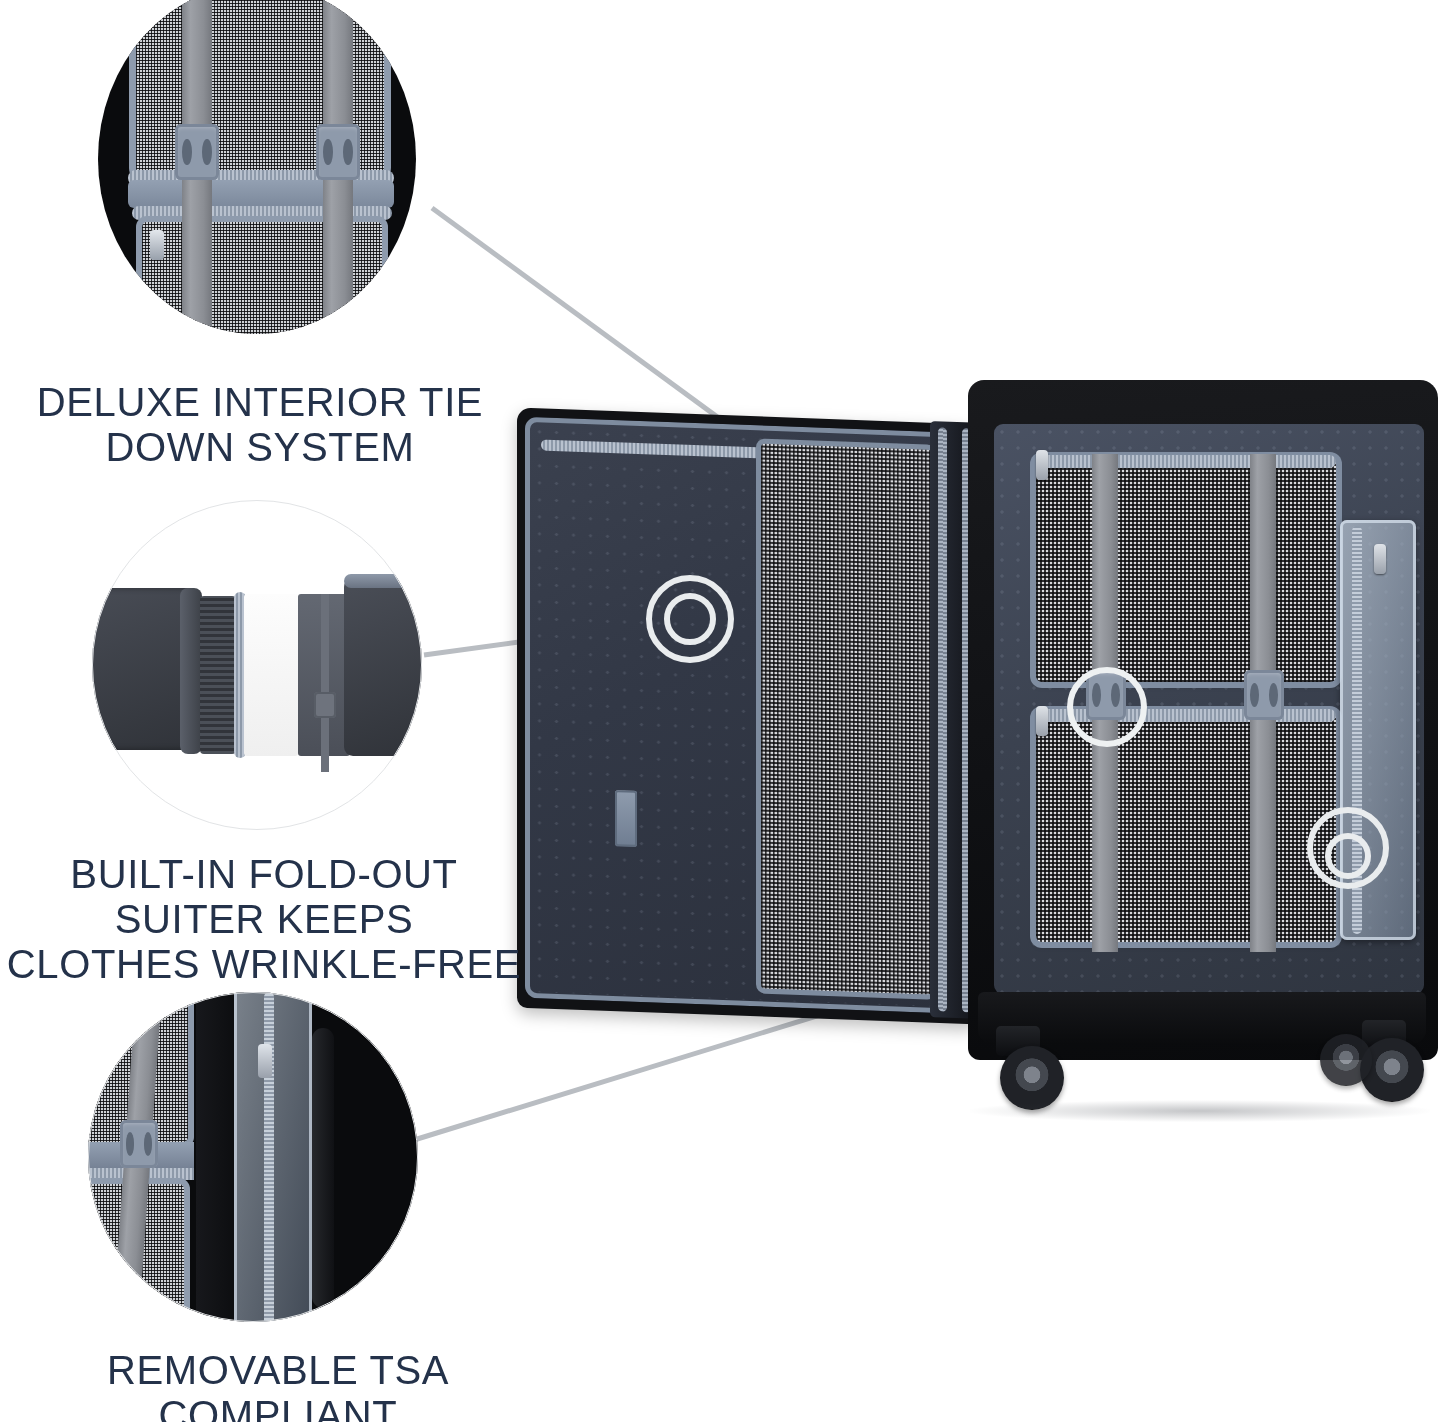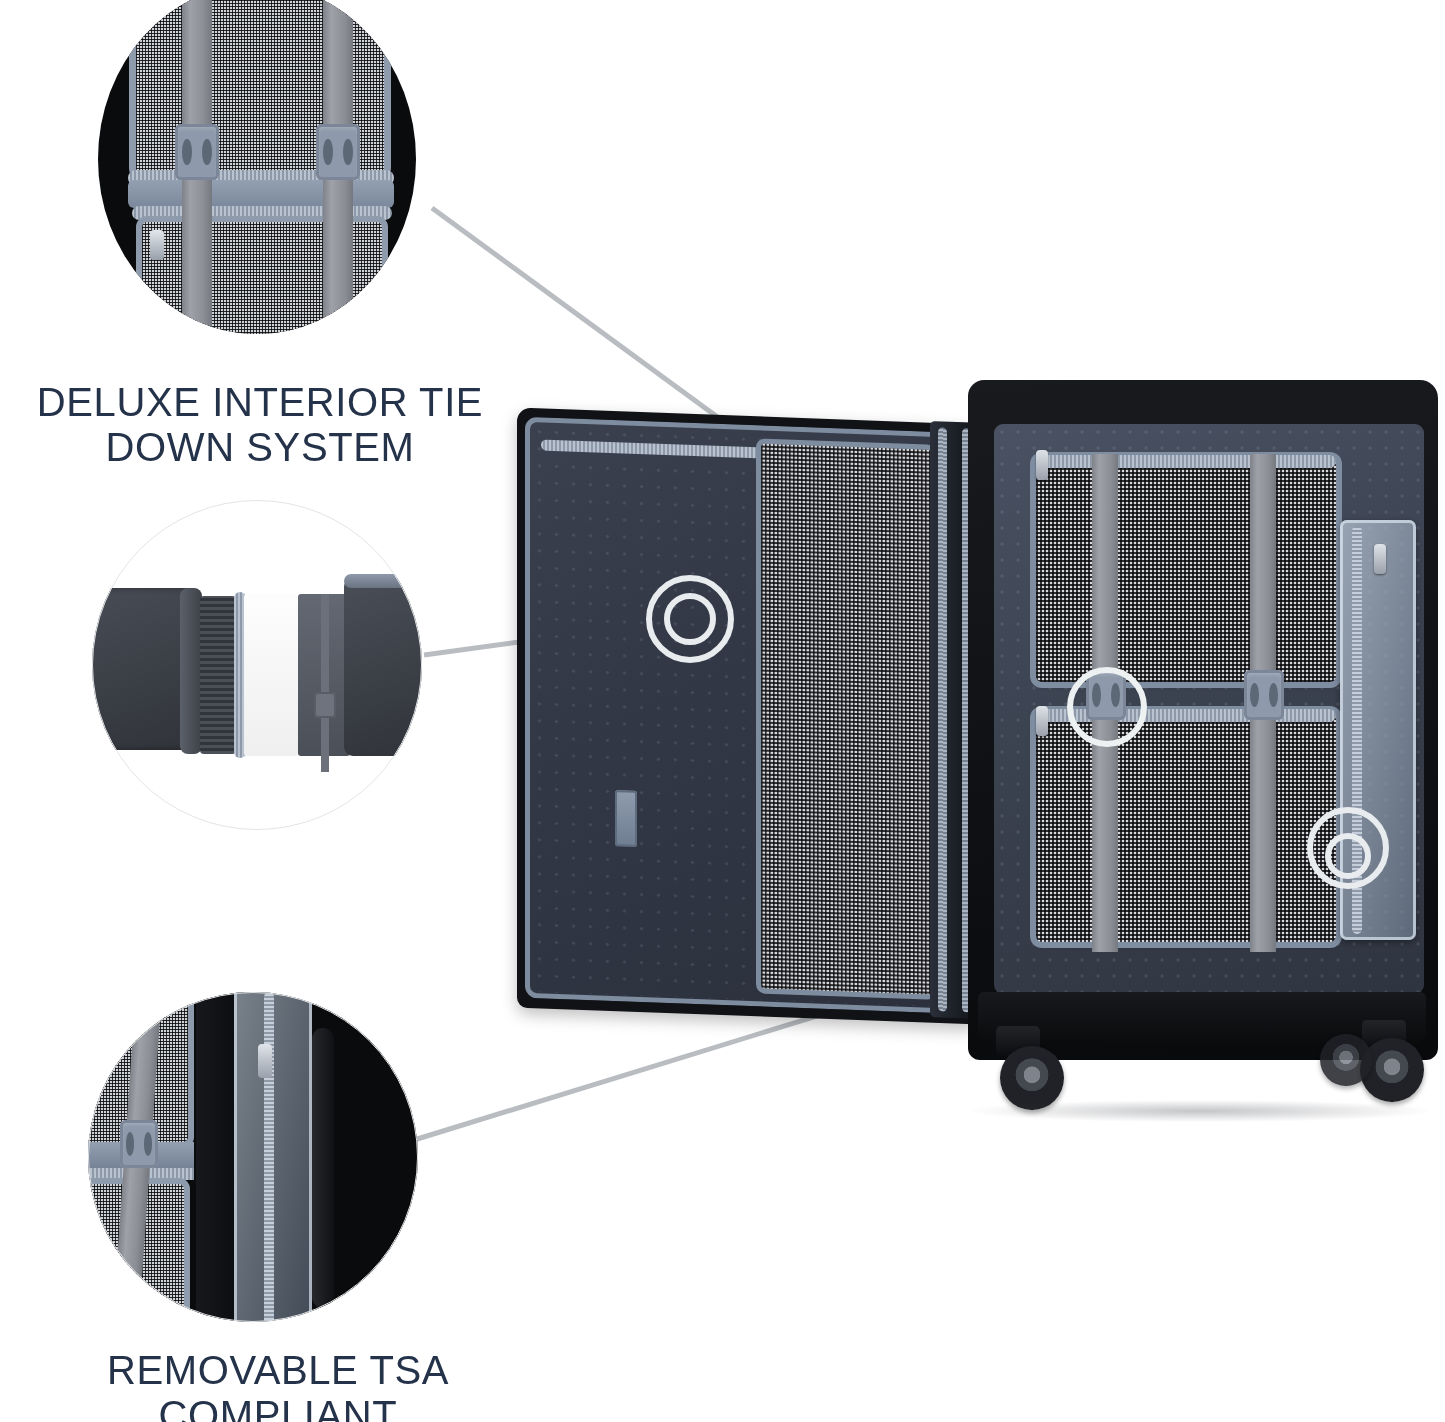--- a/index.html
+++ b/index.html
@@ -288,17 +288,20 @@
     </g>
     <g>
       <circle cx="1348" cy="848" r="38" fill="none" stroke="#e9ecee" stroke-width="6"></circle>
       <circle cx="1348" cy="856" r="20" fill="none" stroke="#e9ecee" stroke-width="6"></circle>
     </g>
   </svg>
 
   <div class="caption" id="cap-1">DELUXE INTERIOR TIE
 DOWN SYSTEM</div>
 
+  <div class="caption" id="cap-2">BUILT-IN FOLD-OUT
+SUITER KEEPS
+CLOTHES WRINKLE-FREE</div>
 
   <div class="caption" id="cap-3">REMOVABLE TSA COMPLIANT
 TOILETRIES BAG</div>
 
 </div>
 
 </body></html>

